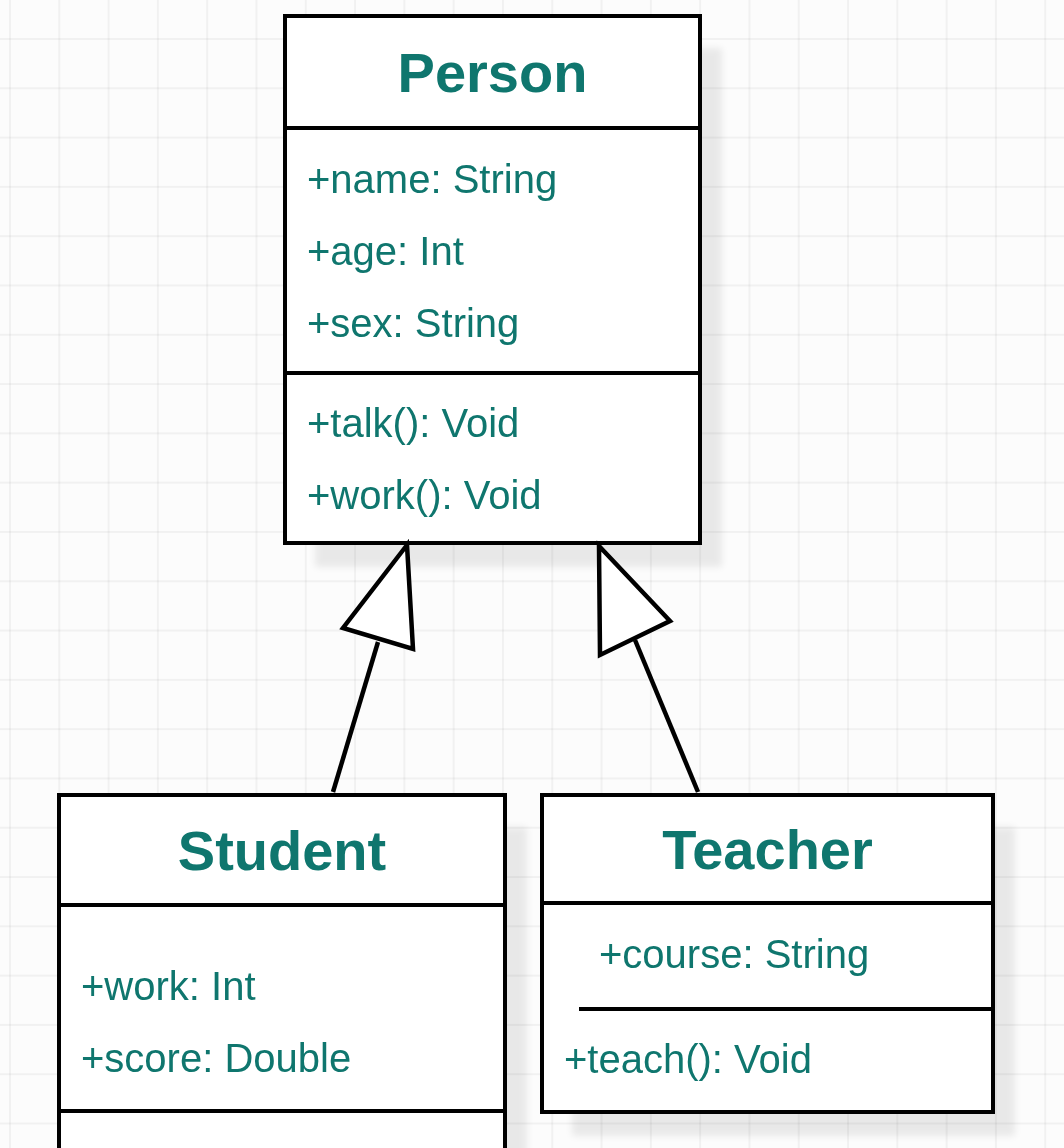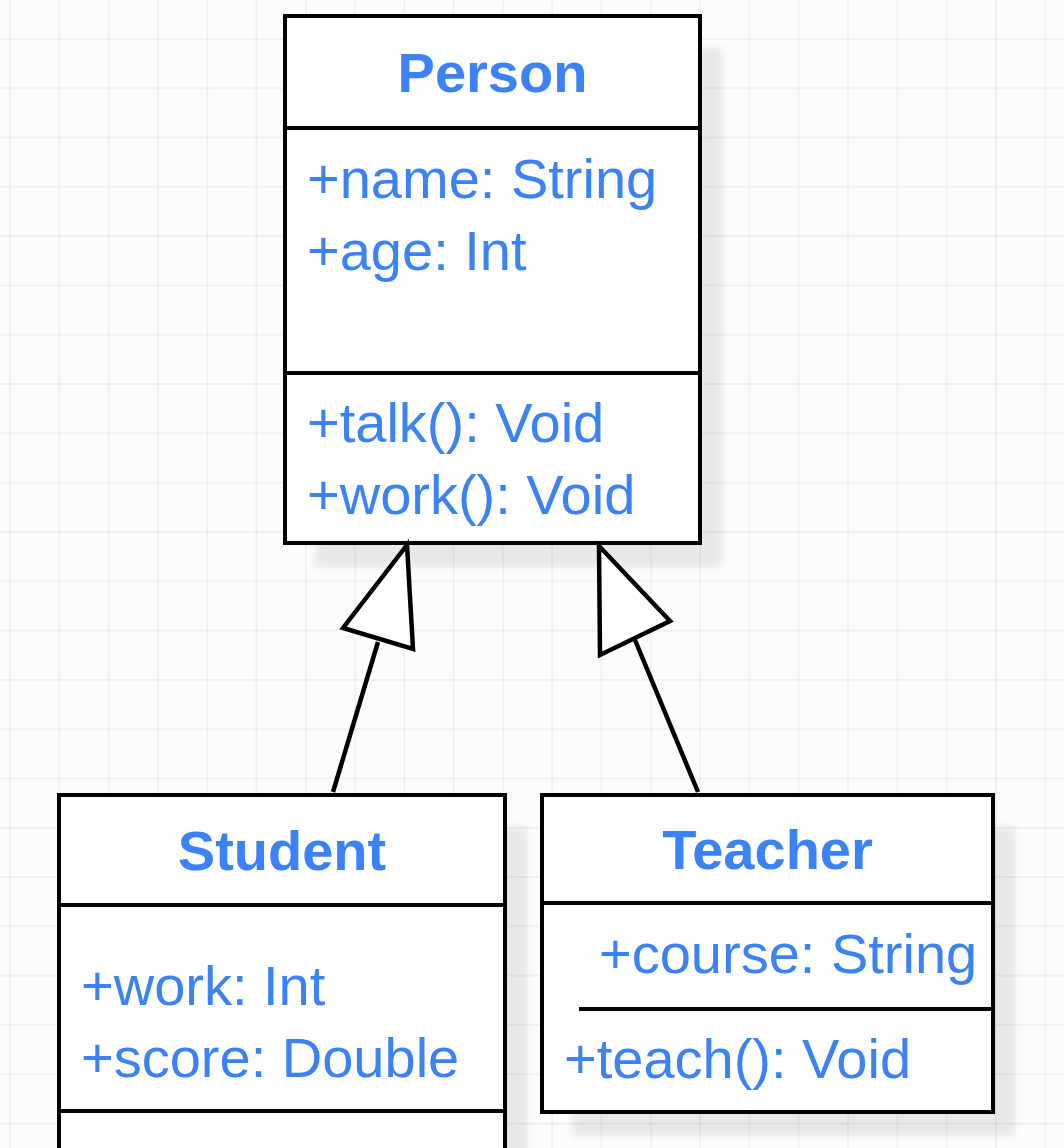--- a/index.html
+++ b/index.html
@@ -27,21 +27,21 @@
     width: 1064px;
     height: 1148px;
   }
   .uml-class {
     position: absolute;
     background: #ffffff;
     border: 4px solid #000000;
     box-sizing: border-box;
     display: flex;
     flex-direction: column;
-    color: #3b82f6;
+    color: #0f766e;
     box-shadow: 26px 28px 7px -6px rgba(0,0,0,0.08);
   }
   .uml-title {
     display: flex;
     align-items: center;
     justify-content: center;
     font-weight: 700;
     font-size: 56px;
     border-bottom: 4px solid #000000;
     box-sizing: border-box;
@@ -51,21 +51,21 @@
     border-bottom: 4px solid #000000;
     box-sizing: border-box;
     padding: 13px 6px 0 20px;
     flex: none;
   }
   .uml-methods {
     flex: 1 1 auto;
     padding: 12px 12px 0 20px;
   }
   .member {
-    font-size: 56px;
+    font-size: 40px;
     line-height: 72px;
     white-space: nowrap;
   }
   
   .person { left: 283px; top: 14px;  width: 419px; height: 531px; }
   .person .uml-title { height: 112px; }
   .person .uml-attrs { height: 245px; }
   
   .student { left: 57px;  top: 793px; width: 450px; height: 420px; gap: 30px; }
   .student .uml-title { height: 110px; }
@@ -79,20 +79,21 @@
 </head>
 <body>
 
 <div class="canvas">
 
   <div class="uml-class person">
     <div class="uml-title">Person</div>
     <div class="uml-attrs">
       <div class="member">+name: String</div>
       <div class="member">+age: Int</div>
+      <div class="member">+sex: String</div>
     </div>
     <div class="uml-methods">
       <div class="member">+talk(): Void</div>
       <div class="member">+work(): Void</div>
     </div>
   </div>
 
   <div class="uml-class student">
     <div class="uml-title">Student</div>
     <div class="uml-attrs">

